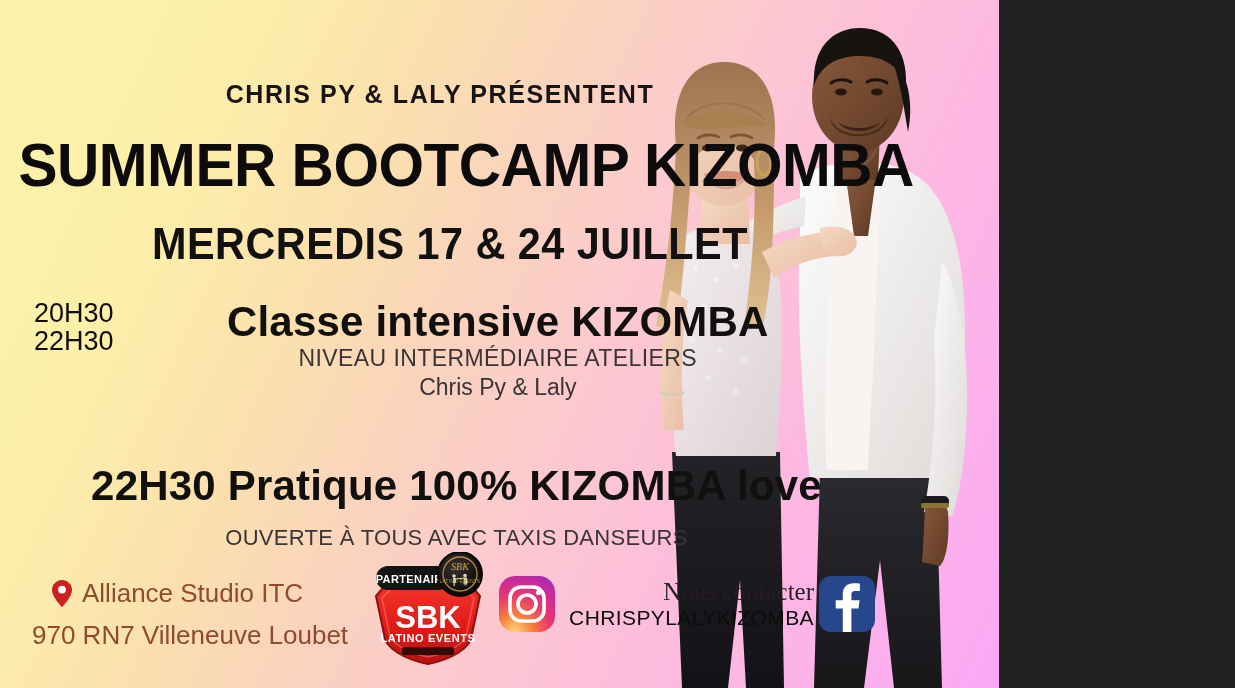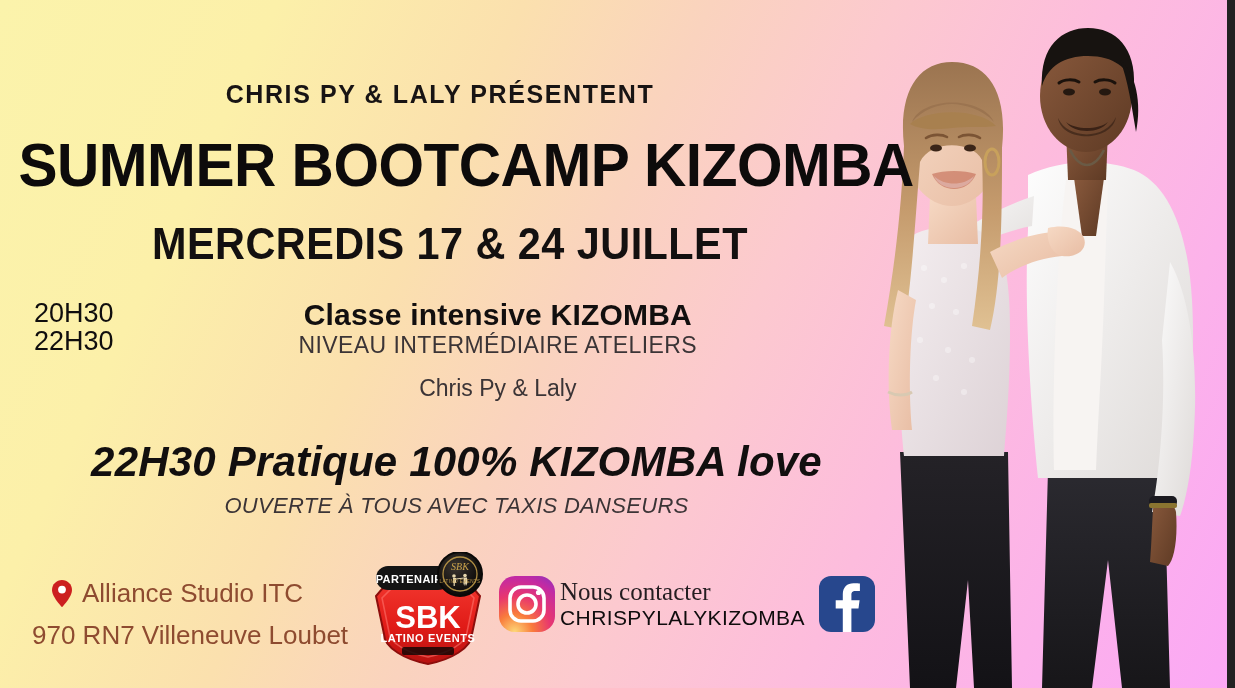--- a/index.html
+++ b/index.html
@@ -2,21 +2,21 @@
 <html><head>
 <meta charset="utf-8">
 <style>
   html, body {
     margin: 0;
     padding: 0;
     background: #222;
   }
   .flyer {
     position: relative;
-    width: 1227px;
+    width: 999px;
     height: 688px;
     overflow: hidden;
     font-family: "Liberation Sans", sans-serif;
     background:
       linear-gradient(115deg,
         #fbf3ab 0%,
         #fcf0a9 18%,
         #fbe0ae 34%,
         #fad3be 46%,
         #fcc9cf 58%,
@@ -92,57 +92,56 @@
     letter-spacing: 0px;
     padding-top: 2px;
     white-space: nowrap;
   }
   .class-col {
     flex: 1 1 auto;
     text-align: center;
     padding-left: 8px;
   }
   .class-title {
-    font-size: 30px;
+    font-size: 42px;
     font-weight: 700;
     color: #120f0f;
     line-height: 1.12;
     letter-spacing: 0.2px;
     white-space: nowrap;
   }
   .class-level {
     margin-top: 0;
     font-size: 23px;
     font-weight: 400;
     letter-spacing: 0.4px;
     color: #3b3436;
   }
   .class-teachers {
-    margin-top: 16px;
+    margin-top: 2px;
     font-size: 23px;
     font-weight: 400;
     color: #3b3436;
   }
 
   .block-practice {
     position: absolute;
-    left: 34px; top: 438px;
+    left: 34px; top: 462px;
     width: 845px;
     text-align: center;
-    font-style: italic;
   }
   .practice-line {
     font-size: 42px;
     font-weight: 700;
     color: #120f0f;
     letter-spacing: 0.2px;
     white-space: nowrap;
   }
   .practice-sub {
-    margin-top: 7px;
+    margin-top: 15px;
     font-size: 22px;
     font-weight: 400;
     letter-spacing: 0.3px;
     color: #3b3436;
   }
 
   
   .address {
     position: absolute;
     left: 30px; top: 578px;
@@ -168,21 +167,21 @@
     position: absolute;
     left: 498px; top: 568px;
     width: 378px;
     height: 72px;
     display: flex;
     align-items: center;
   }
   .ig-icon { flex: 0 0 auto; width: 58px; height: 58px; }
   .contact-mid {
     flex: 1 1 auto;
-    text-align: left;
+    text-align: right;
     padding: 0 4px;
   }
   .contact-top {
     font-family: "Liberation Serif", serif;
     font-size: 25px;
     color: #241d21;
     line-height: 1.05;
   }
   .contact-handle {
     font-size: 21px;

